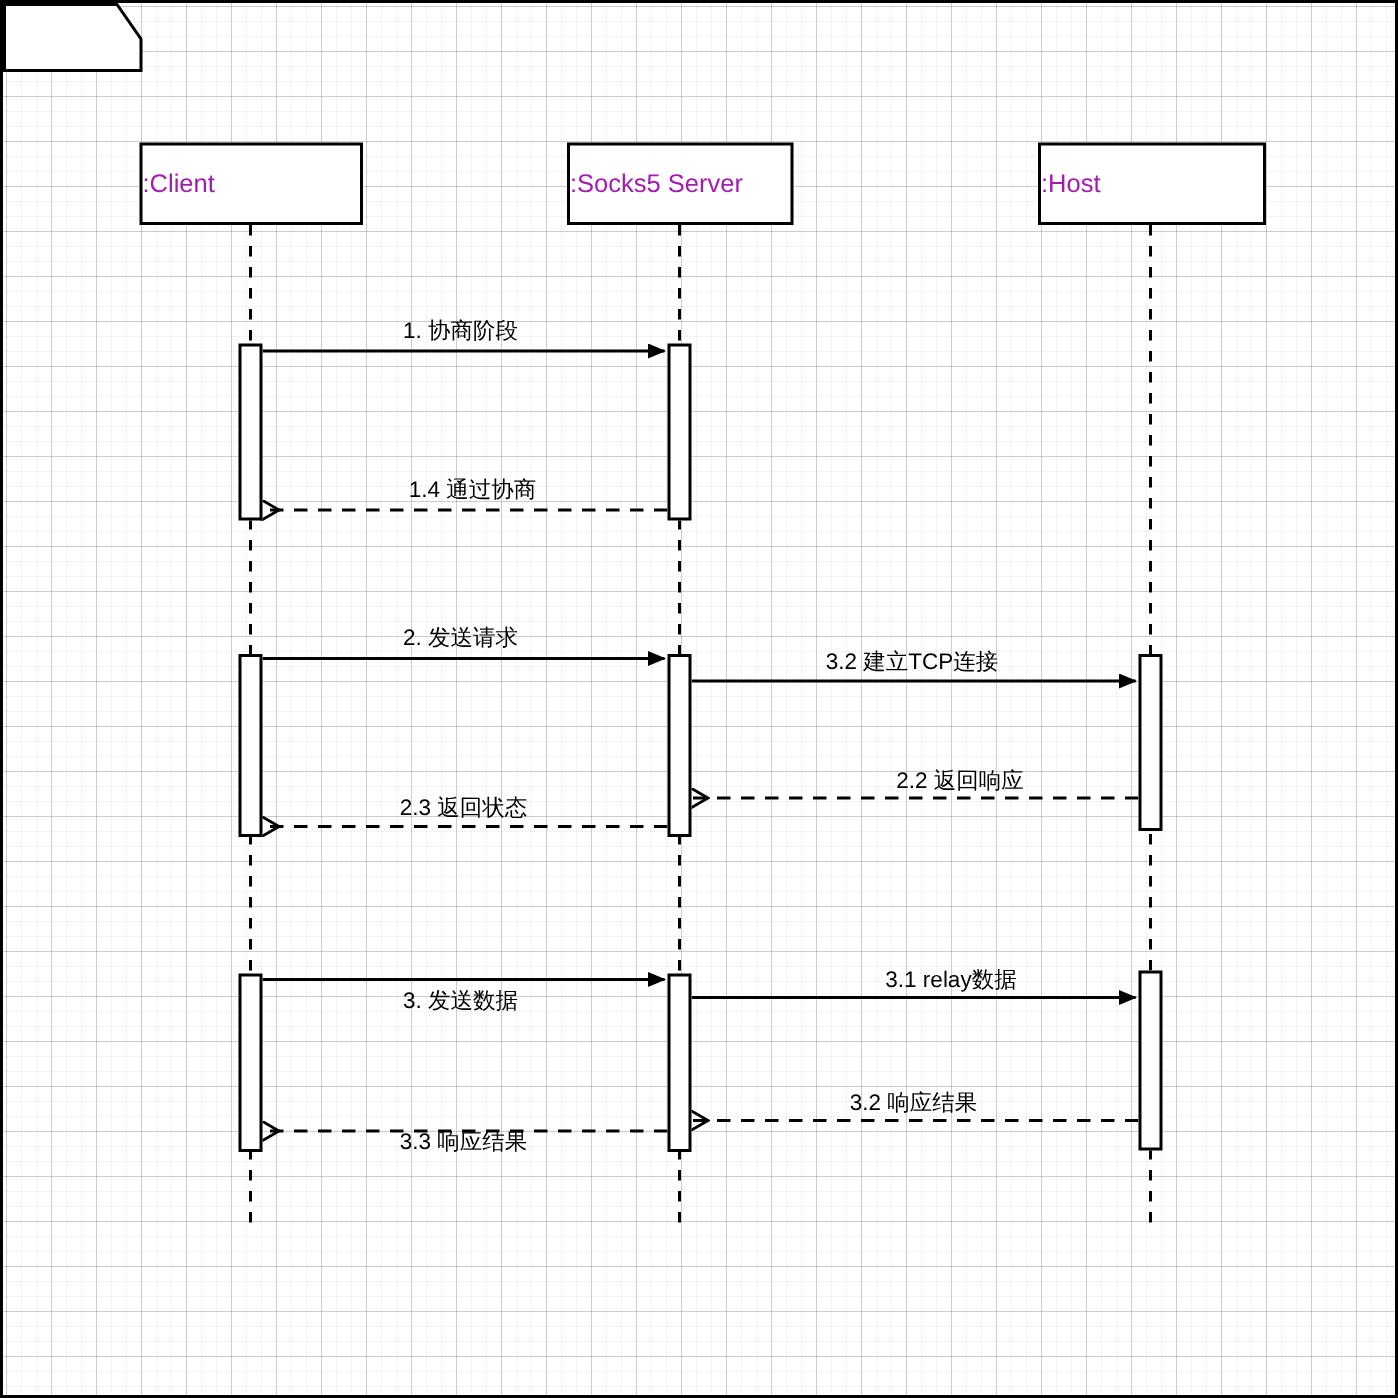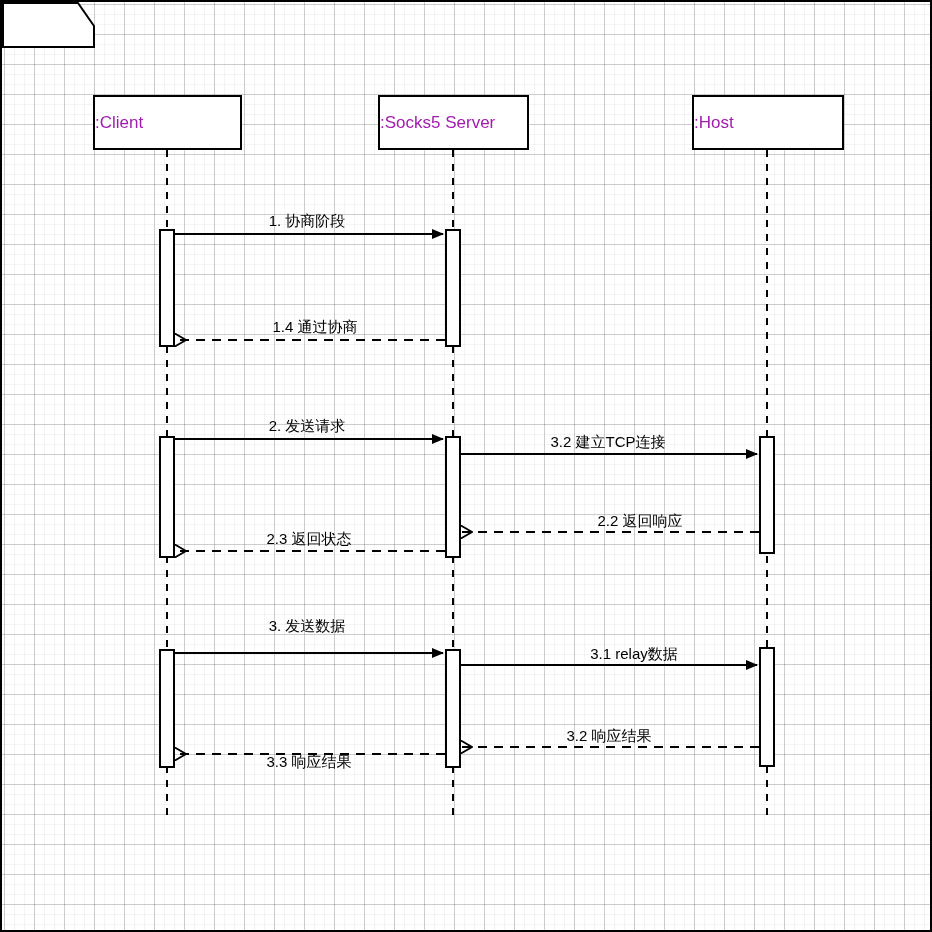--- a/index.html
+++ b/index.html
@@ -134,19 +134,19 @@
       <div class="activation" style="left: 757px; top: 645px; width: 16px; height: 120px;"></div>
     </div>
 
   <div id="labels-layer">
       <div class="msg-label" style="left: 305px; top: 211px;">1. 协商阶段</div>
       <div class="msg-label" style="left: 313px; top: 317px;">1.4 通过协商</div>
       <div class="msg-label" style="left: 305px; top: 416px;">2. 发送请求</div>
       <div class="msg-label" style="left: 606px; top: 432px;">3.2 建立TCP连接</div>
       <div class="msg-label" style="left: 612px; top: 511px; margin-left: 26px;">2.2 返回响应</div>
       <div class="msg-label" style="left: 307px; top: 529px;">2.3 返回状态</div>
-      <div class="msg-label" style="left: 305px; top: 616px;">3. 发送数据</div>
+      <div class="msg-label" style="left: 305px; top: 658px;">3. 发送数据</div>
       <div class="msg-label" style="left: 632px; top: 644px;">3.1 relay数据</div>
       <div class="msg-label" style="left: 607px; top: 726px;">3.2 响应结果</div>
       <div class="msg-label" style="left: 307px; top: 752px;">3.3 响应结果</div>
     </div>
 
 </div>
 
 </body></html>

